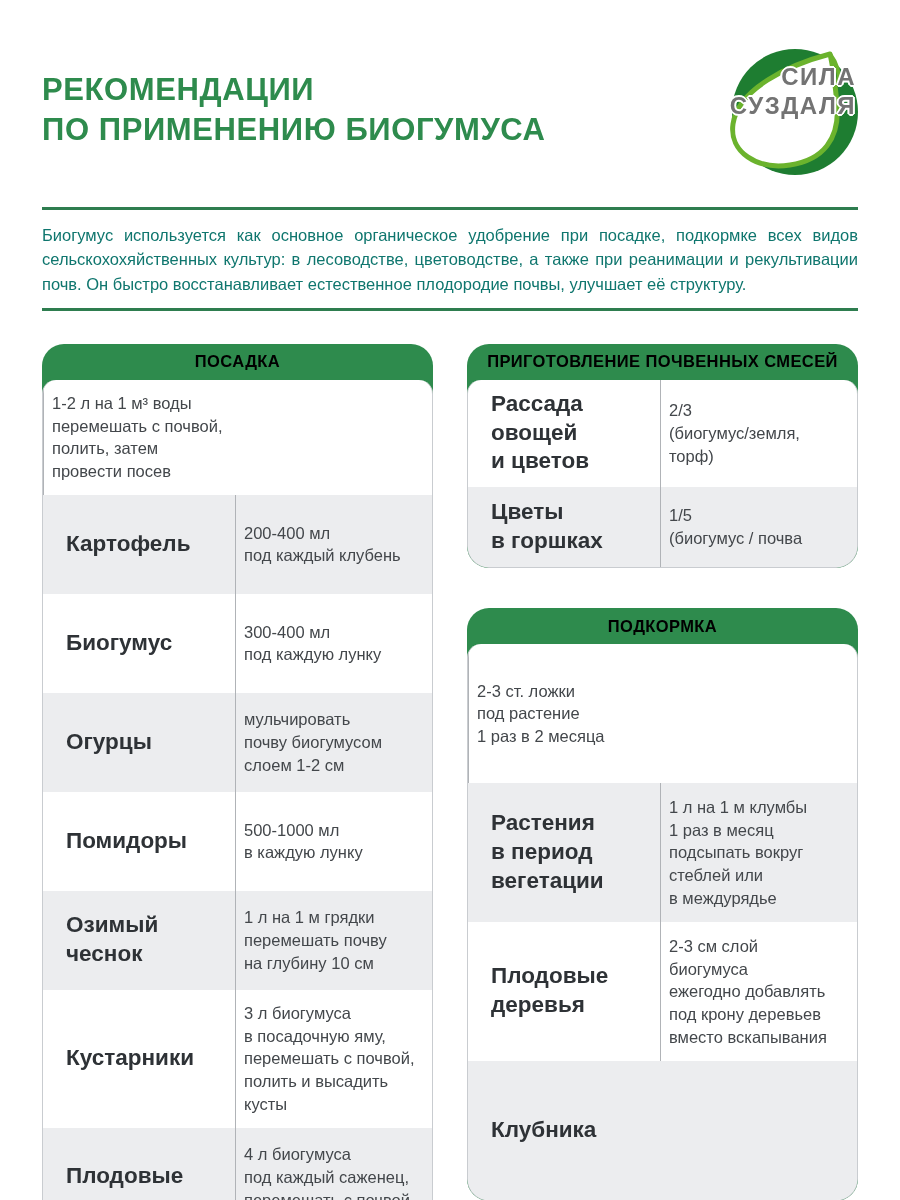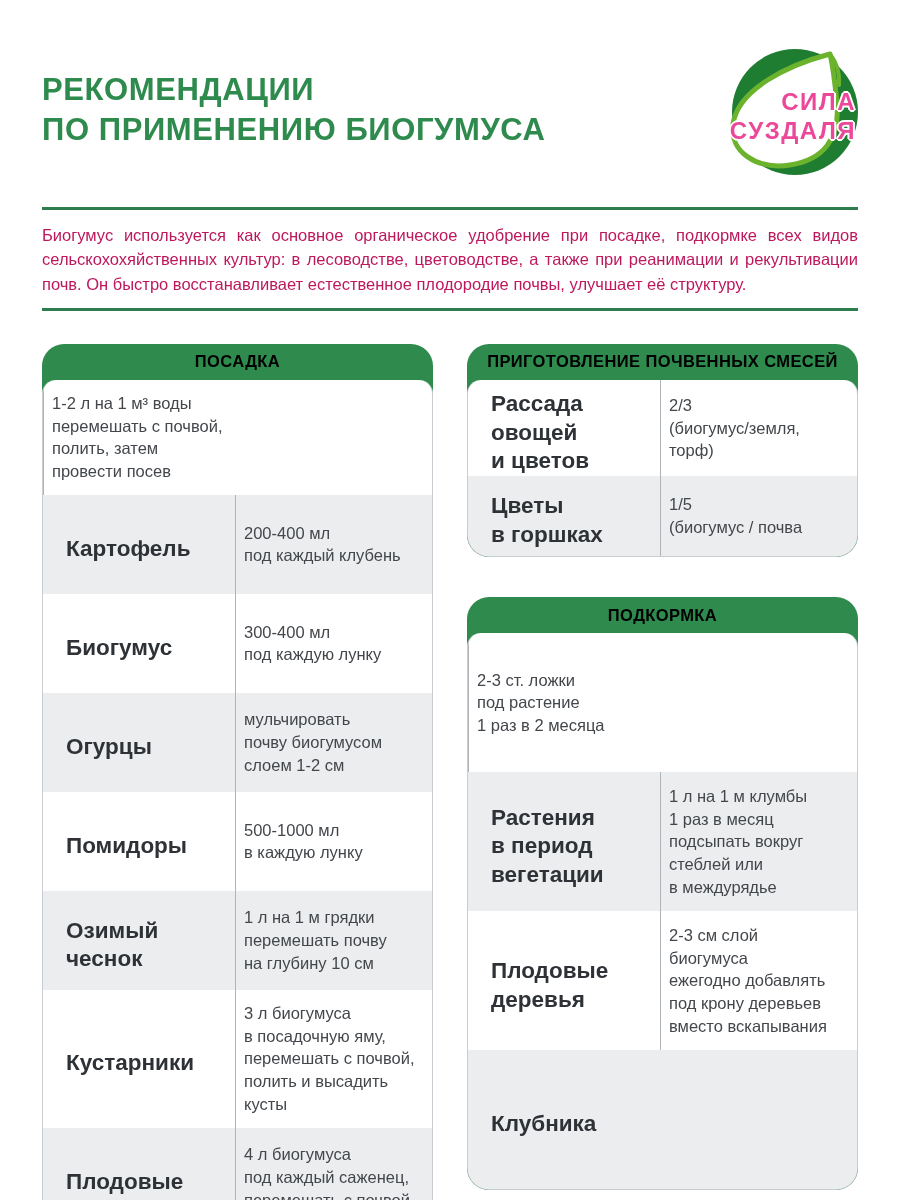--- a/index.html
+++ b/index.html
@@ -10,32 +10,32 @@
   
   .page-title {
     color: #2e8b4d; font-size: 31px; font-weight: bold; line-height: 1.3;
     letter-spacing: 0.6px; white-space: pre-line; max-width: 640px;
   }
 
   
   .logo { position: absolute; top: 33px; right: 40px; width: 132px; height: 132px; }
   .logo svg { display: block; overflow: visible; }
   .brand-name {
-    position: absolute; top: 73px; right: 44px; text-align: right;
-    color: #ec4899; font-size: 24px; font-weight: bold; line-height: 1.22;
+    position: absolute; top: 48px; right: 44px; text-align: right;
+    color: #737373; font-size: 24px; font-weight: bold; line-height: 1.22;
     letter-spacing: 1.5px; white-space: pre-line;
     text-shadow: -2px 0 0 #fff, 2px 0 0 #fff, 0 -2px 0 #fff, 0 2px 0 #fff,
                  -1px -1px 0 #fff, 1px -1px 0 #fff, -1px 1px 0 #fff, 1px 1px 0 #fff;
   }
 
   
   .rule { height: 3px; background: #2e7d4f; border: none; }
   .rule-top { margin-top: 56px; }
   .intro {
-    margin: 13px 0 11px 0; color: #be185d; font-size: 16.5px; line-height: 1.5;
+    margin: 13px 0 11px 0; color: #0f766e; font-size: 16.5px; line-height: 1.5;
     text-align: justify;
   }
 
   
   .tables { display: flex; gap: 34px; margin-top: 33px; }
   .col { display: flex; flex-direction: column; width: 391px; }
   .col-right { gap: 40px; }
 
   .card { background: #2e8b4d; border-radius: 22px; overflow: hidden; }
   .card-header {
@@ -43,21 +43,21 @@
     color: #000000; font-weight: bold; font-size: 16.5px; letter-spacing: 0.4px;
   }
   .card-body {
     background: #ffffff; border-radius: 14px 14px 22px 22px;
     border: 1px solid #c9ccd0; border-top: none; overflow: hidden;
   }
   .row { display: flex; }
   .row.alt { background: #ecedef; }
   .cell { display: flex; align-items: center; }
   .cell.label {
-    flex: 0 0 192px; padding: 10px 8px 0 23px;
+    flex: 0 0 192px; padding: 10px 8px 11px 23px;
     font-weight: bold; font-size: 22.5px; color: #2e3236; line-height: 1.28;
     white-space: pre-line;
   }
   .cell.value {
     flex: 1 1 auto; border-left: 1px solid #b0b3b7; padding: 12px 8px 12px 8px;
     font-size: 16.5px; color: #43474b; line-height: 1.38; white-space: pre-line;
   }
   .t-planting .row { min-height: 99px; }
   .t-mixes .row { min-height: 80px; }
   .t-feeding .row { min-height: 139px; }

